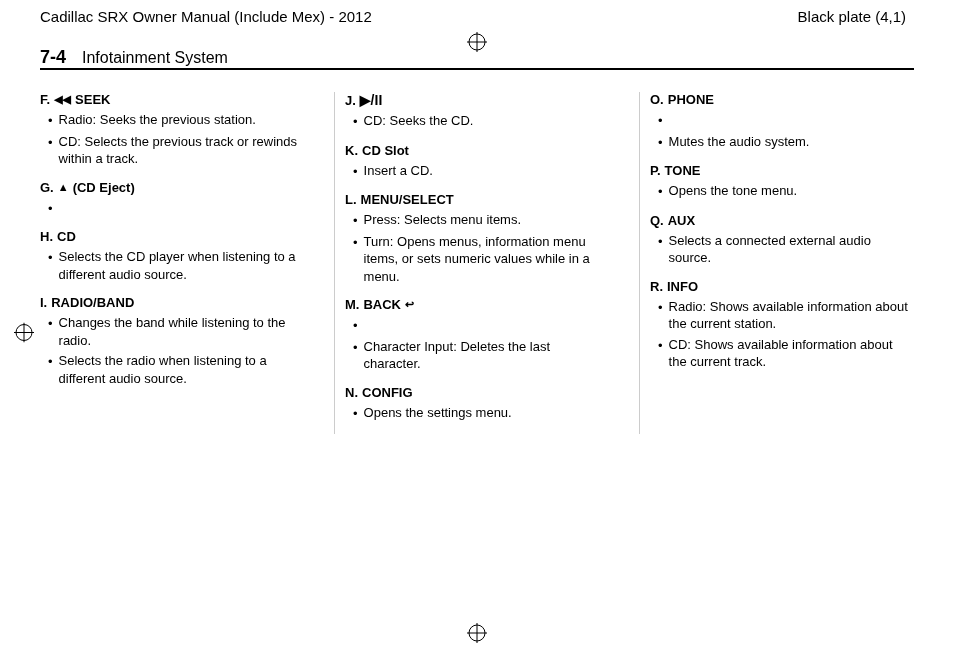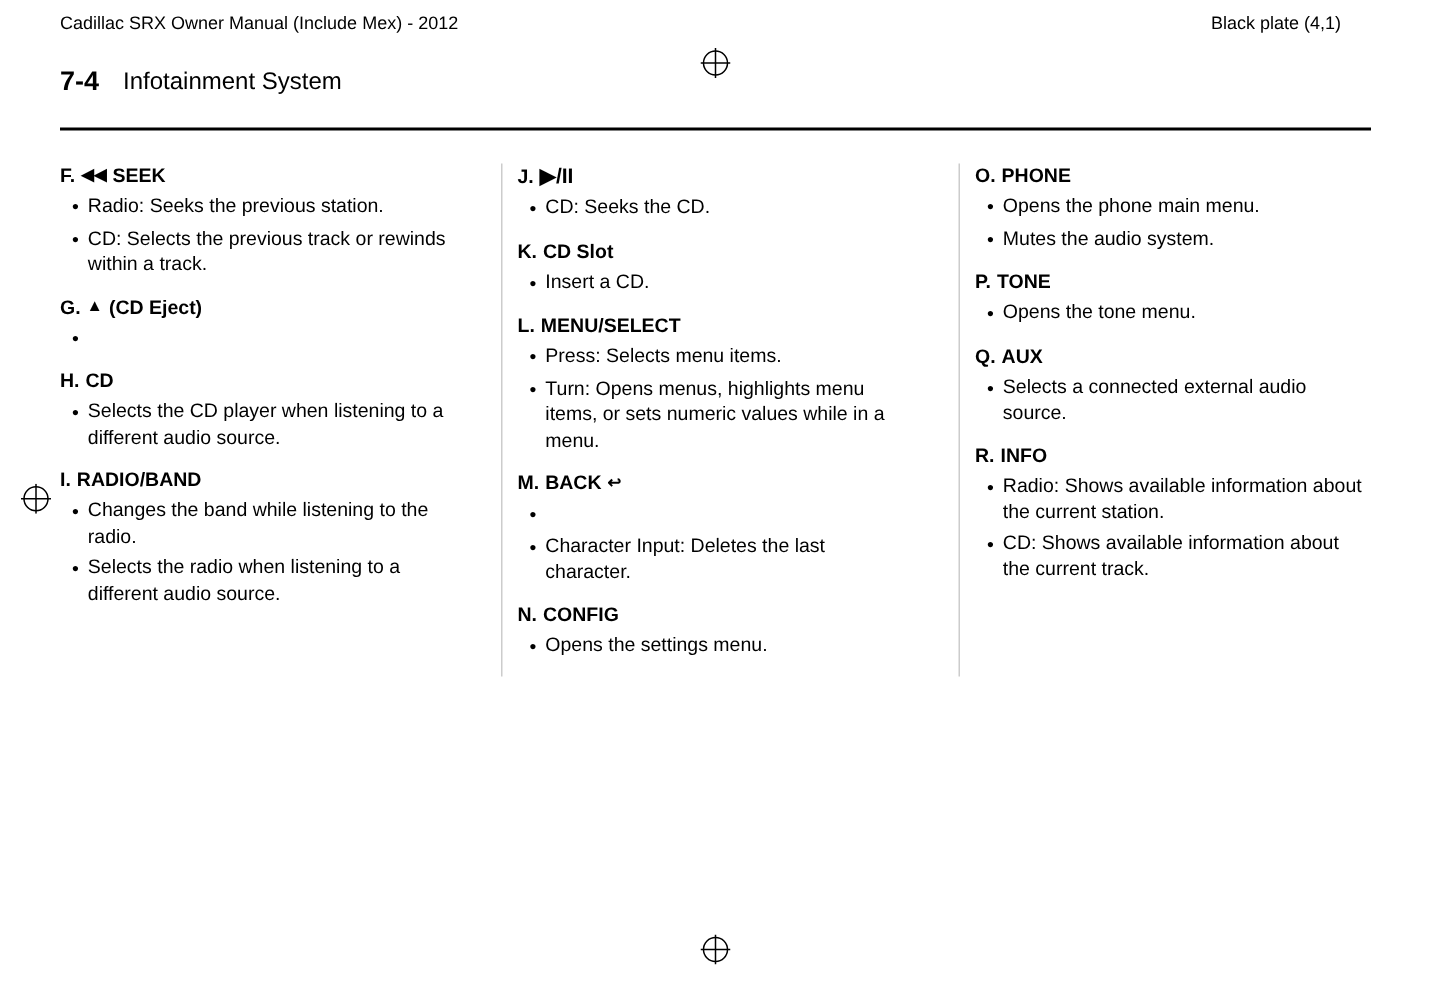--- a/index.html
+++ b/index.html
@@ -12,42 +12,42 @@
       color: #000;
       overflow: hidden;
       position: relative;
     }
 
     
     .header {
       display: flex;
       justify-content: space-between;
       align-items: flex-end;
-      padding: 8px 60px 4px 40px;
-      font-size: 12px;
+      padding: 8px 48px 4px 40px;
+      font-size: 15px;
     }
 
     
     .crosshair-top {
       position: absolute;
       top: 32px;
       left: 50%;
       transform: translateX(-50%);
     }
 
     
     .page-title-section {
       padding: 18px 40px 6px 40px;
     }
 
     .page-title-line {
       display: flex;
       align-items: center;
       border-bottom: 2px solid #000;
-      padding-bottom: 20px;
+      padding-bottom: 0;
       margin-bottom: 16px;
     }
 
     .page-title-number {
       font-size: 18px;
       font-weight: bold;
       margin-right: 16px;
     }
 
     .page-title-text {
@@ -246,21 +246,21 @@
           <span style="font-weight:bold;">L.</span> 
           <span>MENU/SELECT</span>
         </div>
         <ul class="bullet-list">
           <li>
             <span class="bullet">•</span>
             <span>Press: Selects menu items.</span>
           </li>
           <li>
             <span class="bullet">•</span>
-            <span>Turn: Opens menus, highlights menu items, or sets numeric values while in a menu.</span>
+            <span>Turn: Opens menus, information menu items, or sets numeric values while in a menu.</span>
           </li>
         </ul>
       </div>
       <div class="section">
         <div class="section-header">
           <span style="font-weight:bold;">M.</span> 
           <span>BACK</span> 
           <span style="font-size:11px;">↩</span>
         </div>
         <ul class="bullet-list">
@@ -289,21 +289,20 @@
     <div class="column-divider"></div>
     <div class="column">
       <div class="section">
         <div class="section-header">
           <span style="font-weight:bold;">O.</span> 
           <span>PHONE</span>
         </div>
         <ul class="bullet-list">
           <li>
             <span class="bullet">•</span>
-            <span>Opens the phone main menu.</span>
           </li>
           <li>
             <span class="bullet">•</span>
             <span>Mutes the audio system.</span>
           </li>
         </ul>
       </div>
       <div class="section">
         <div class="section-header">
           <span style="font-weight:bold;">P.</span> 

